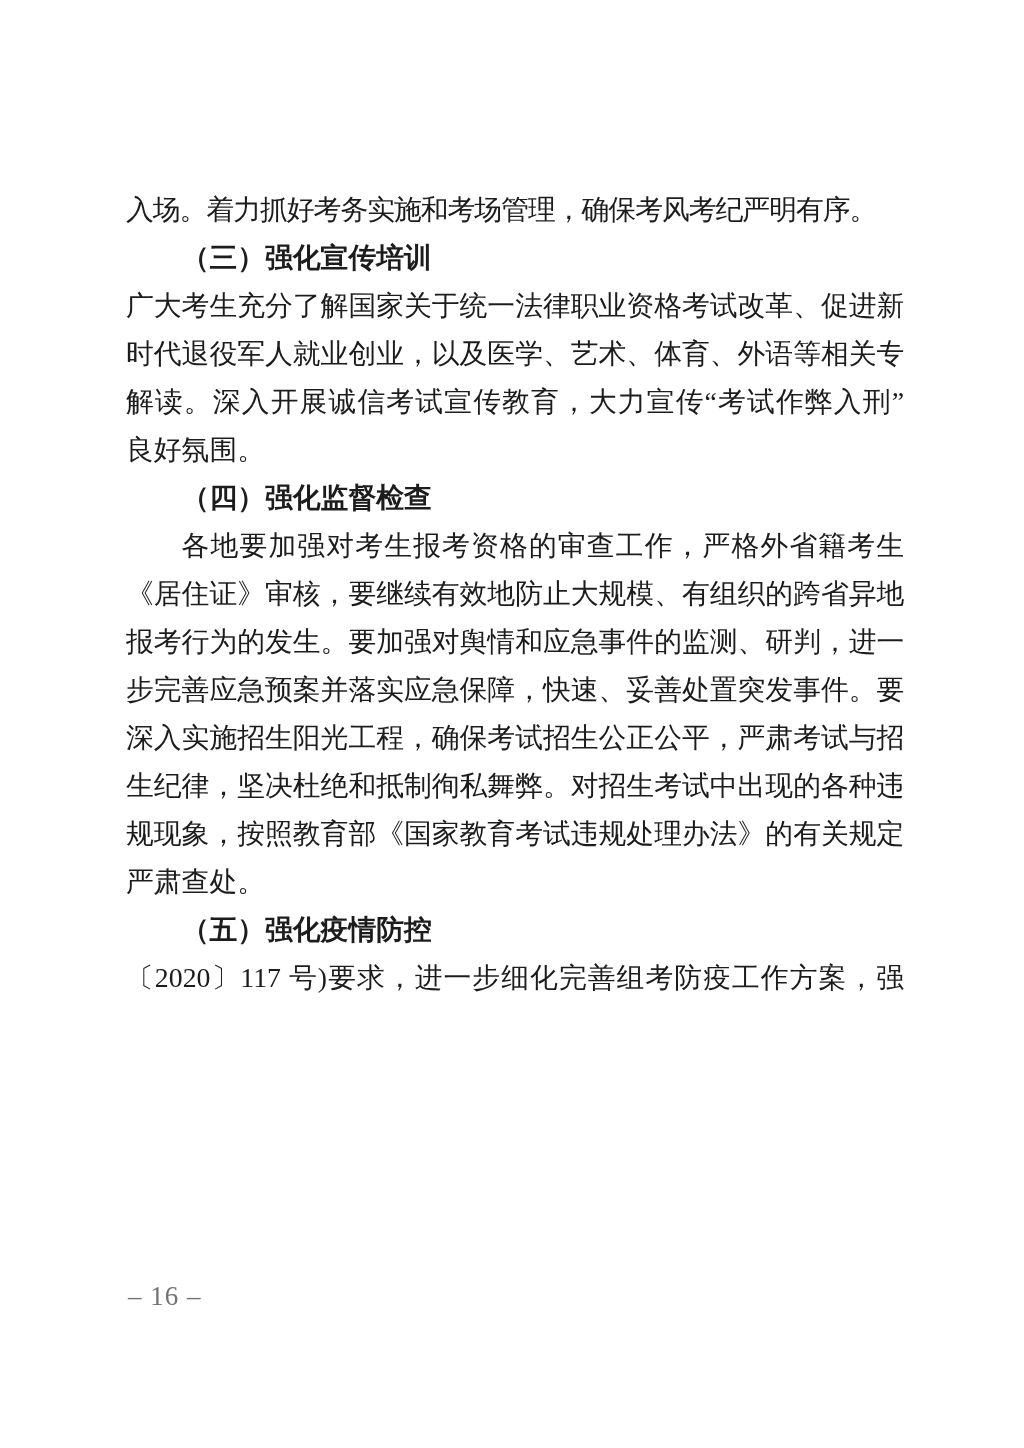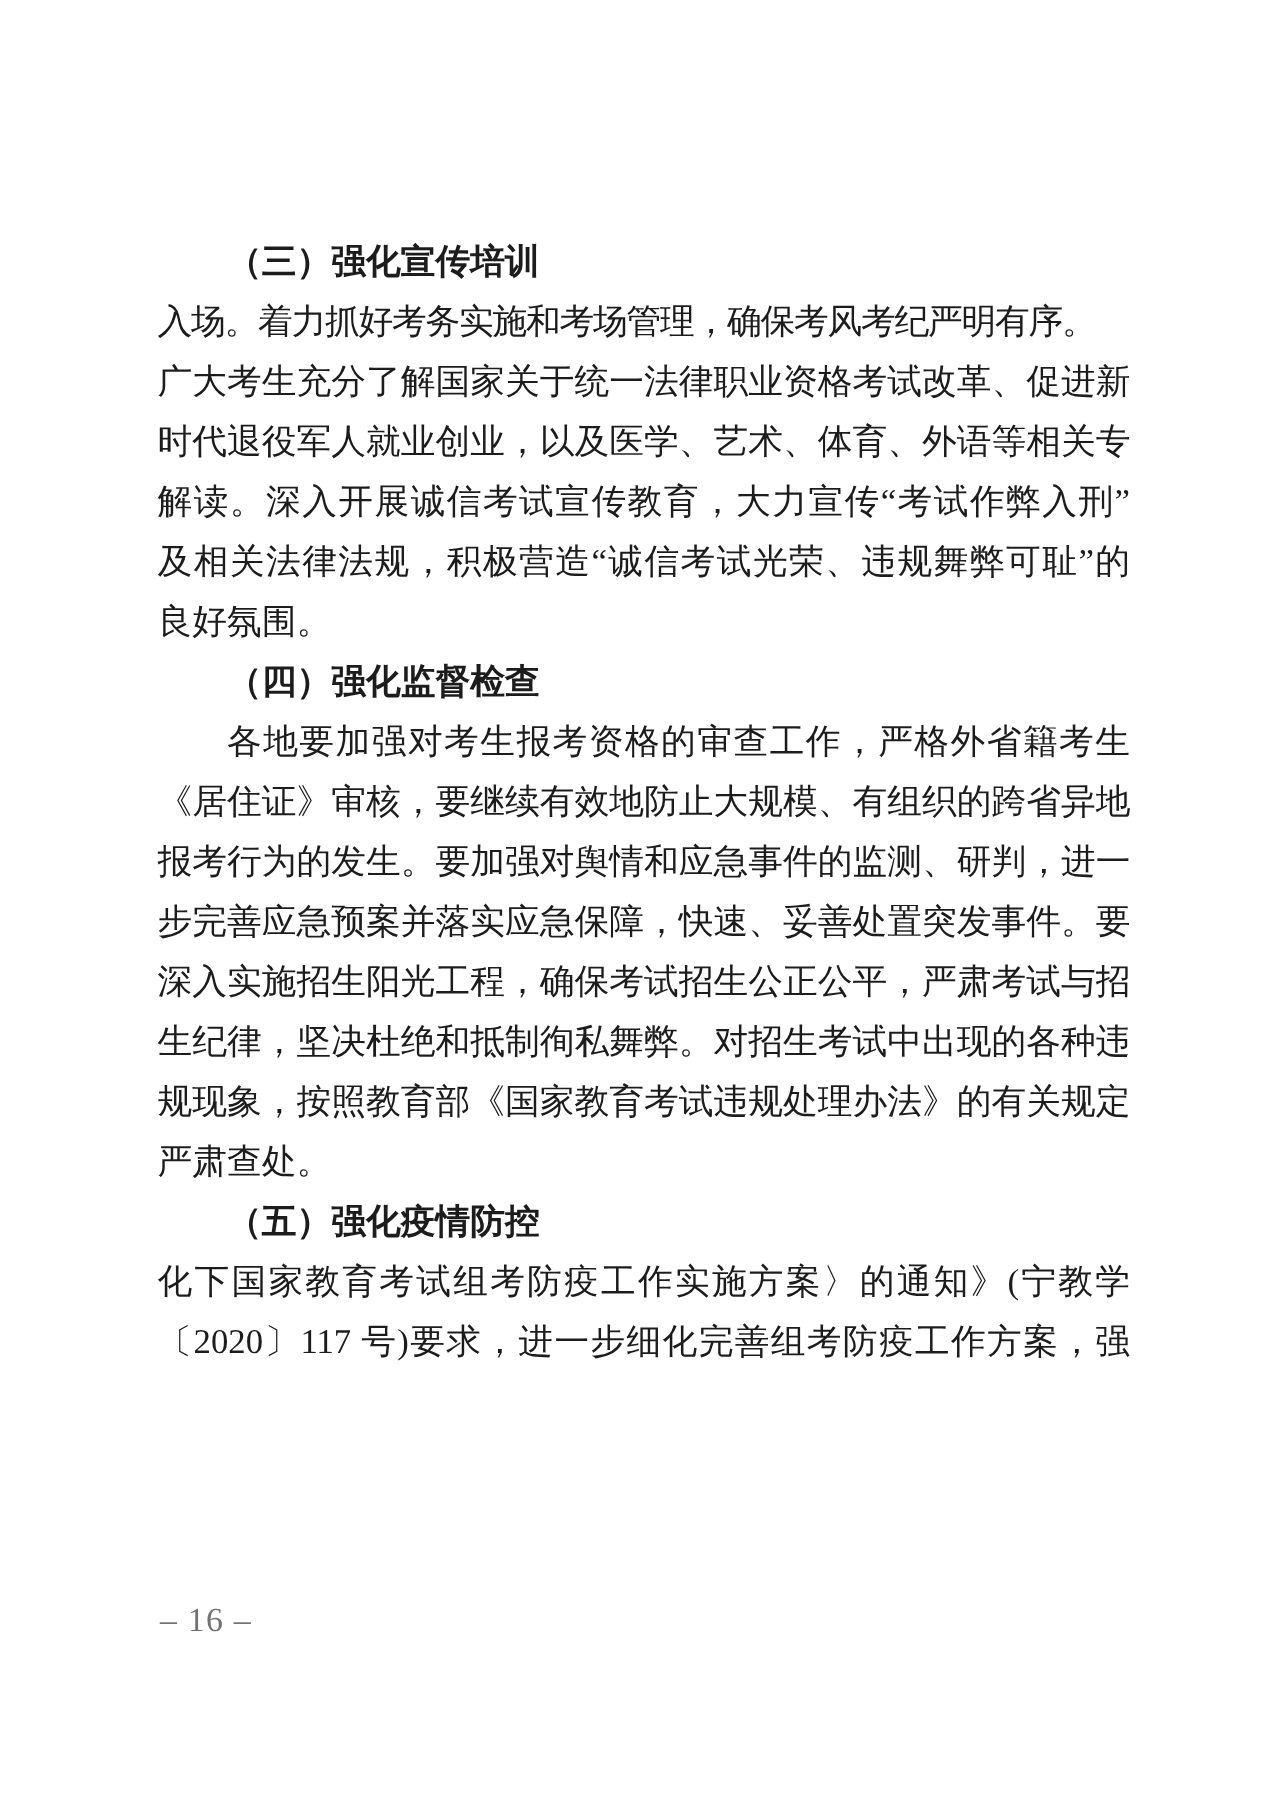--- a/index.html
+++ b/index.html
@@ -53,34 +53,32 @@
     font-size: 27px;
     letter-spacing: 1px;
     color: #737373;
   }
 </style>
 </head>
 <body>
 
 <div class="page">
   <div class="content">
+      <div class="line squeeze">入场。着力抓好考务实施和考场管理，确保考风考纪严明有序。</div>
       <div class="line heading indent">（三）强化宣传培训</div>
-      <div class="line squeeze">入场。着力抓好考务实施和考场管理，确保考风考纪严明有序。</div>
       <div class="line flush">广大考生充分了解国家关于统一法律职业资格考试改革、促进新</div>
       <div class="line flush">时代退役军人就业创业，以及医学、艺术、体育、外语等相关专</div>
       <div class="line flush">解读。深入开展诚信考试宣传教育，大力宣传“考试作弊入刑”</div>
-      <div class="line flush">及相关法律法规，积极营造“诚信考试光荣、违规舞弊可耻”的</div>
       <div class="line">良好氛围。</div>
       <div class="line heading indent">（四）强化监督检查</div>
       <div class="line indent flush">各地要加强对考生报考资格的审查工作，严格外省籍考生</div>
       <div class="line flush">《居住证》审核，要继续有效地防止大规模、有组织的跨省异地</div>
       <div class="line flush">报考行为的发生。要加强对舆情和应急事件的监测、研判，进一</div>
       <div class="line flush">步完善应急预案并落实应急保障，快速、妥善处置突发事件。要</div>
       <div class="line flush">深入实施招生阳光工程，确保考试招生公正公平，严肃考试与招</div>
       <div class="line flush">生纪律，坚决杜绝和抵制徇私舞弊。对招生考试中出现的各种违</div>
       <div class="line flush">规现象，按照教育部《国家教育考试违规处理办法》的有关规定</div>
       <div class="line">严肃查处。</div>
       <div class="line heading indent">（五）强化疫情防控</div>
-      <div class="line flush">化下国家教育考试组考防疫工作实施方案〉的通知》(宁教学</div>
       <div class="line flush">〔2020〕117 号)要求，进一步细化完善组考防疫工作方案，强</div>
     </div>
   <div class="footer">– 16 –</div>
 </div>
 
 </body></html>

